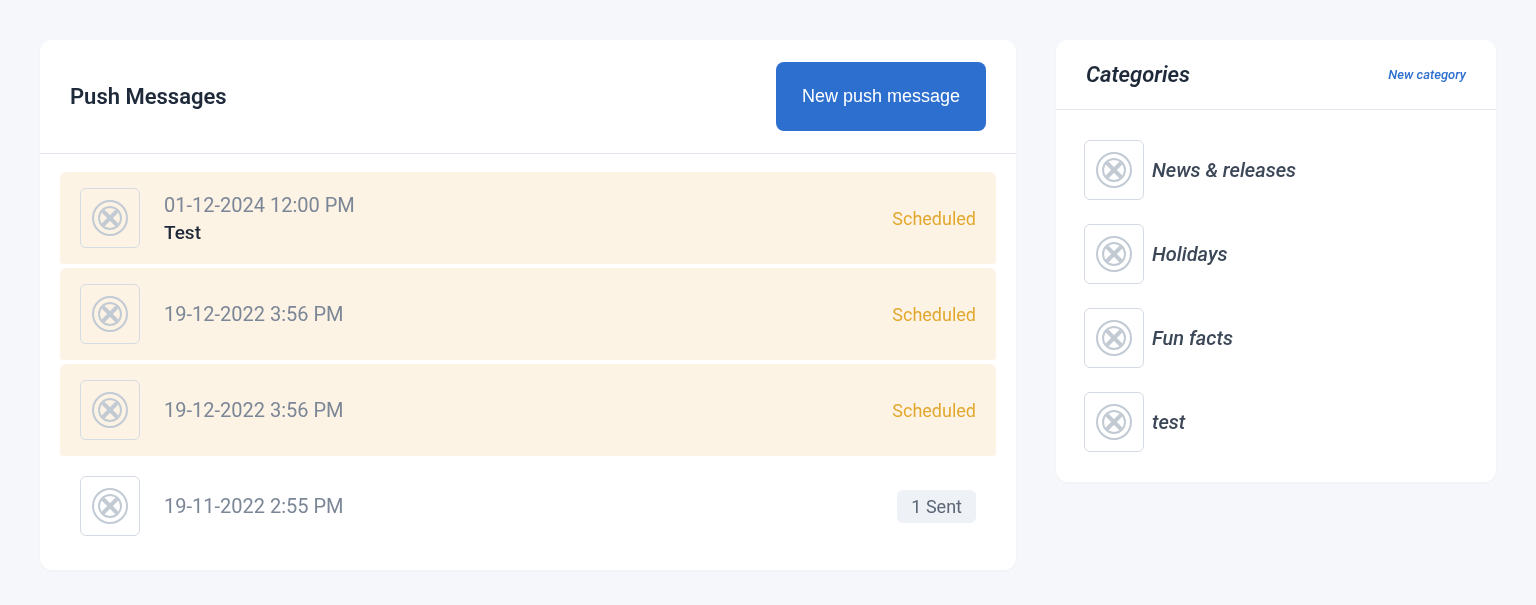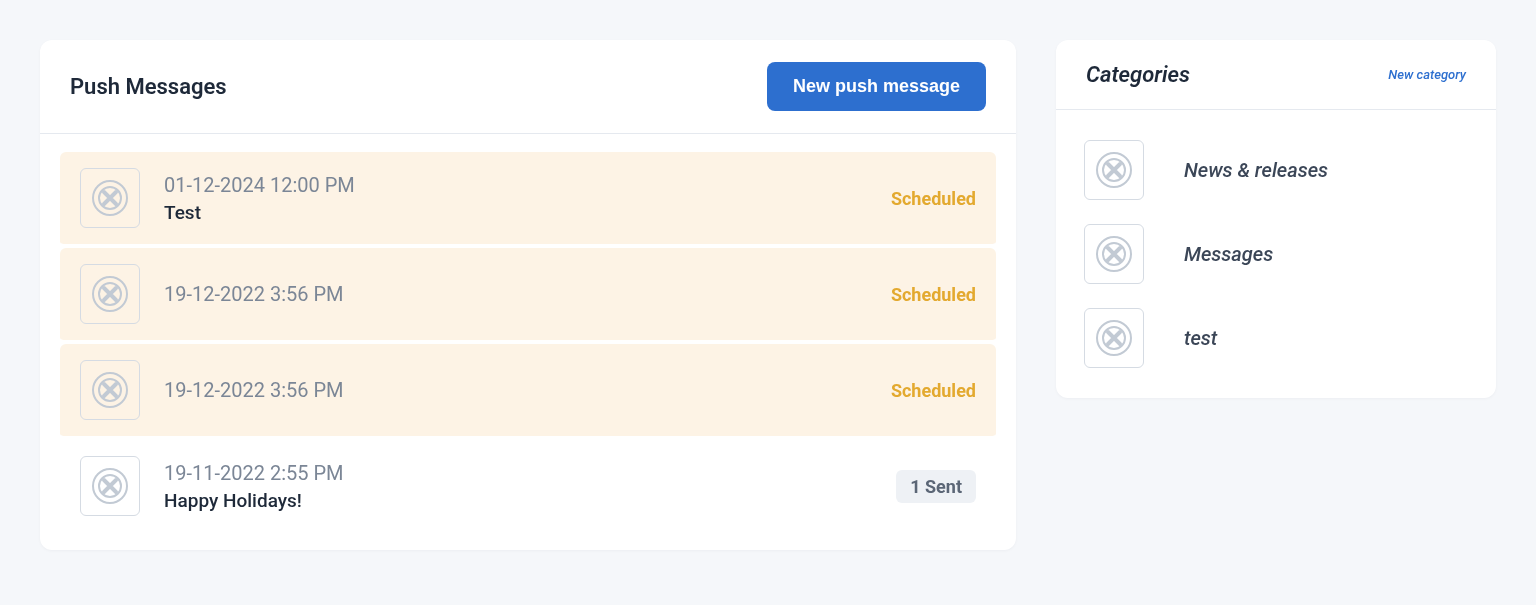--- a/index.html
+++ b/index.html
@@ -50,23 +50,23 @@
   .card-title{
     font-size:22px;
     font-weight:600;
     color:var(--text);
   }
   .btn-primary{
     background:var(--blue);
     color:#fff;
     border:none;
     border-radius:8px;
-    padding:14px 26px;
+    padding:24px 26px;
     font-size:18px;
-    font-weight:700;
+    font-weight:400;
     cursor:pointer;
   }
   .link-btn{
     color:var(--link);
     font-size:13px;
     font-weight:500;
     cursor:pointer;
   }
   .list{padding:18px 20px;}
   .msg-row{
@@ -95,33 +95,33 @@
   .msg-date{
     color:var(--muted);
     font-size:20px;
   }
   .msg-title{
     color:var(--text);
     font-size:19px;
     margin-top:4px;
     font-weight:500;
   }
-  .msg-status{font-size:18px;font-weight:700;margin-left:16px;}
+  .msg-status{font-size:18px;font-weight:400;margin-left:16px;}
   .status-scheduled{color:var(--scheduled-text);}
   .status-badge{
     background:var(--badge-bg);
     color:var(--badge-text);
     padding:6px 14px;
     border-radius:6px;
   }
   .cat-list{padding:18px 24px;}
   .cat-row{
     display:flex;
     align-items:center;
-    gap:40px;
+    gap:8px;
     padding:12px 4px;
     cursor:pointer;
   }
   .cat-name{
     font-size:20px;
     color:#3b4657;
     font-weight:500;
   }
 </style>
 </head>
@@ -180,21 +180,20 @@
           <div class="msg-status status-scheduled">Scheduled</div>
         </div>
         <div class="msg-row">
           <div class="msg-icon">
             <svg viewBox="0 0 40 40">
               <use href="#coil-icon"></use>
             </svg>
           </div>
           <div class="msg-body">
             <div class="msg-date">19-11-2022 2:55 PM</div>
-            <div class="msg-title">Happy Holidays!</div>
           </div>
           <div class="msg-status status-badge">1 Sent</div>
         </div>
       </div>
   </section>
 
   <aside class="card categories-card">
     <header class="card-header">
       <div class="card-title">Categories</div>
       <span class="link-btn">New category</span>
@@ -207,21 +206,29 @@
             </svg>
           </div>
           <div class="cat-name">News &amp; releases</div>
         </div>
         <div class="cat-row">
           <div class="cat-icon">
             <svg viewBox="0 0 40 40">
               <use href="#coil-icon"></use>
             </svg>
           </div>
-          <div class="cat-name">Messages</div>
+          <div class="cat-name">Holidays</div>
+        </div>
+        <div class="cat-row">
+          <div class="cat-icon">
+            <svg viewBox="0 0 40 40">
+              <use href="#coil-icon"></use>
+            </svg>
+          </div>
+          <div class="cat-name">Fun facts</div>
         </div>
         <div class="cat-row">
           <div class="cat-icon">
             <svg viewBox="0 0 40 40">
               <use href="#coil-icon"></use>
             </svg>
           </div>
           <div class="cat-name">test</div>
         </div>
       </div>

